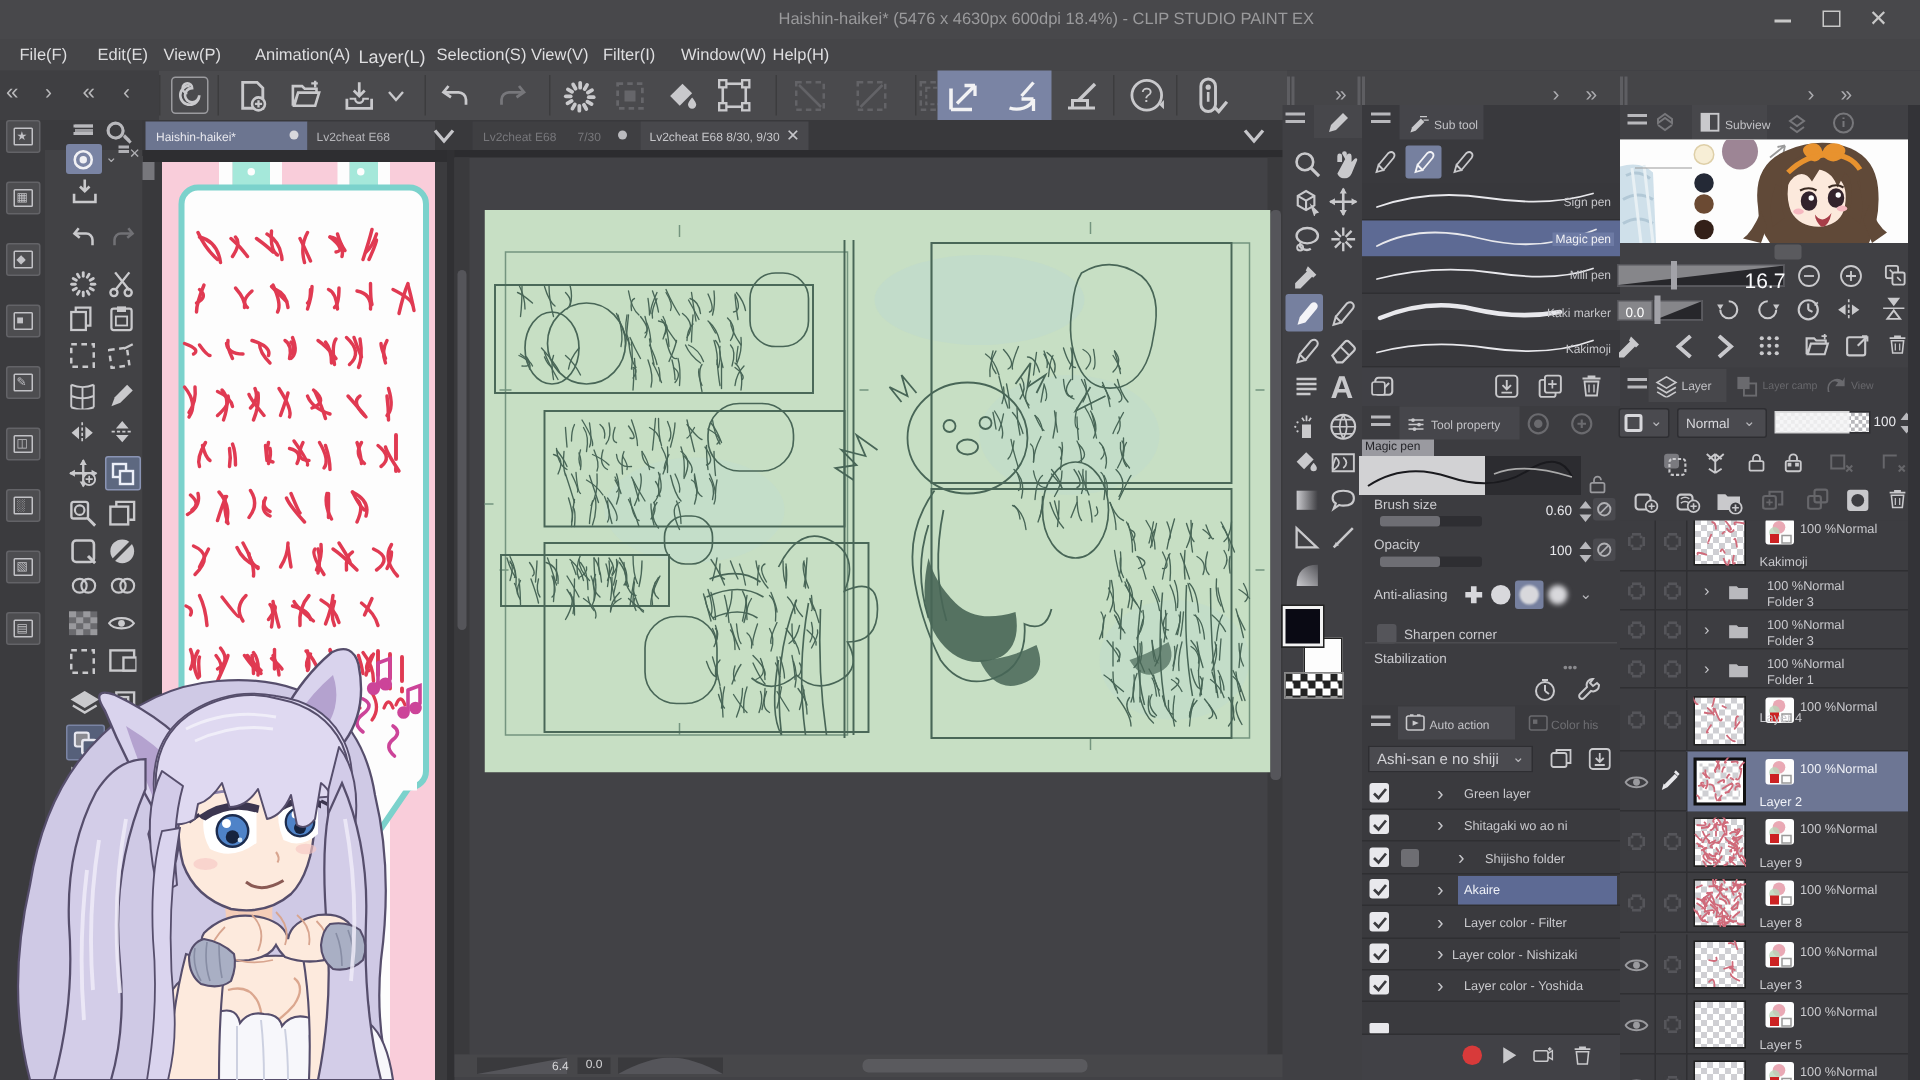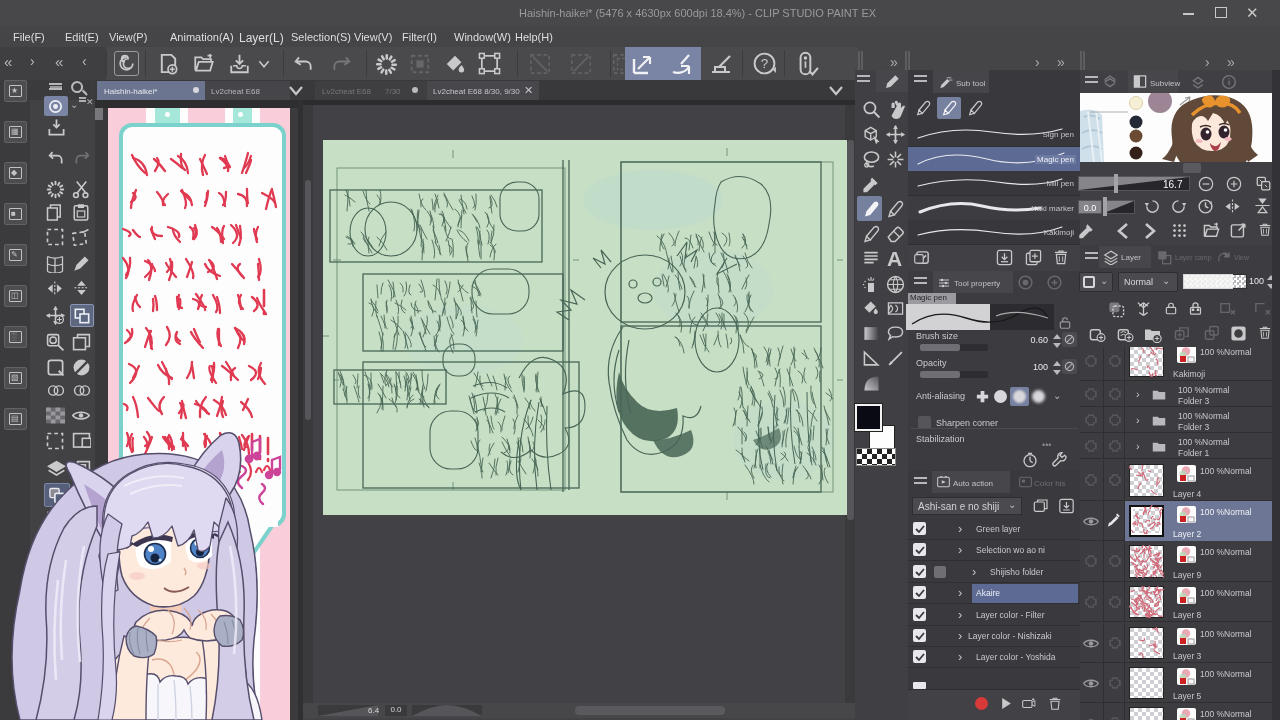--- a/index.html
+++ b/index.html
@@ -1389,21 +1389,21 @@
     <path d="M3 7l3 3 5-6" fill="none" stroke="#3a3a3e" stroke-width="1.8"></path>
   </svg>
 <div class="abs" style="left:958px;top:521px;color:#c6c6ca;font-size:13px">›</div>
 <div class="abs" style="left:976px;top:524px;color:#c9c9cd;font-size:8.5px">Green layer</div>
 <div class="abs" style="left:908px;top:540px;width:172px;height:21px;border-bottom:1px solid #2f2f32"></div>
 <div class="abs" style="left:913px;top:543px;width:13px;height:13px;background:#e8e8ec;border-radius:2px"></div>
 <svg class="abs" style="left:913px;top:543px" width="13" height="13" viewBox="0 0 13 13">
     <path d="M3 7l3 3 5-6" fill="none" stroke="#3a3a3e" stroke-width="1.8"></path>
   </svg>
 <div class="abs" style="left:958px;top:542px;color:#c6c6ca;font-size:13px">›</div>
-<div class="abs" style="left:976px;top:545px;color:#c9c9cd;font-size:8.5px">Selection wo ao ni</div>
+<div class="abs" style="left:976px;top:545px;color:#c9c9cd;font-size:8.5px">Shitagaki wo ao ni</div>
 <div class="abs" style="left:908px;top:562px;width:172px;height:21px;border-bottom:1px solid #2f2f32"></div>
 <div class="abs" style="left:913px;top:565px;width:13px;height:13px;background:#e8e8ec;border-radius:2px"></div>
 <svg class="abs" style="left:913px;top:565px" width="13" height="13" viewBox="0 0 13 13">
     <path d="M3 7l3 3 5-6" fill="none" stroke="#3a3a3e" stroke-width="1.8"></path>
   </svg>
 <div class="abs" style="left:934px;top:566px;width:12px;height:12px;background:#6e6e73;border-radius:2px"></div>
 <div class="abs" style="left:972px;top:564px;color:#c6c6ca;font-size:13px">›</div>
 <div class="abs" style="left:990px;top:567px;color:#c9c9cd;font-size:8.5px">Shijisho folder</div>
 <div class="abs" style="left:908px;top:583px;width:172px;height:21px;border-bottom:1px solid #2f2f32"></div>
 <div class="abs" style="left:913px;top:586px;width:13px;height:13px;background:#e8e8ec;border-radius:2px"></div>
@@ -1495,21 +1495,21 @@
       <path d="M126 13 Q118 6 126 3 Q133 1 135 8 Q138 1 146 3 Q154 6 147 13 Q141 17 135 11 Q131 17 126 13z" fill="#e8922e"></path>
       <path d="M112 22 Q124 10 140 10 Q154 10 160 20" stroke="#e8922e" stroke-width="3.5" fill="none"></path>
     </svg>
   </div>
 <div class="abs" style="left:1183px;top:163px;width:18px;height:10px;background:#5a5a5e;border-radius:2px"></div>
 <div class="abs" style="left:1078px;top:176px;width:112px;height:15px;background:#86868a;border:1px solid #55555a"></div>
 <svg class="abs" style="left:1079px;top:177px" width="110" height="13">
     <path d="M0 13 110 0v13z" fill="#27272b"></path>
   </svg>
 <div class="abs" style="left:1114px;top:174px;width:4px;height:19px;background:#a2a2a8"></div>
-<div class="abs" style="left:1163px;top:179px;color:#fafafc;font-size:10px">16.7</div>
+<div class="abs" style="left:1163px;top:179px;color:#fafafc;font-size:14px">16.7</div>
 <svg class="abs" style="left:1198px;top:176px" width="16" height="16" viewBox="0 0 24 24">
     <circle cx="12" cy="12" r="10" fill="none" stroke="#c9c9cc" stroke-width="1.8"></circle>
     <path d="M7 12h10" stroke="#c9c9cc" stroke-width="1.8"></path>
   </svg>
 <svg class="abs" style="left:1226px;top:176px" width="16" height="16" viewBox="0 0 24 24">
     <circle cx="12" cy="12" r="10" fill="none" stroke="#c9c9cc" stroke-width="1.8"></circle>
     <path d="M7 12h10M12 7v10" stroke="#c9c9cc" stroke-width="1.8"></path>
   </svg>
 <svg class="abs" style="left:1256px;top:176px" width="15" height="15" viewBox="0 0 24 24">
     <rect x="2" y="2" width="13" height="13" rx="2" fill="none" stroke="#c9c9cc" stroke-width="2"></rect>
@@ -1845,21 +1845,21 @@
       <path d="M12 7q1 0 2 -6" stroke="#d06a7a" stroke-width="1.2" fill="none"></path>
     </svg>
 <div class="abs" style="left:97px;top:117.60000000000002px;width:19px;height:17px;background:#fdfdfd;border-radius:2px"></div>
 <svg class="abs" style="left:97px;top:117.60000000000002px" width="19" height="17" viewBox="0 0 19 17">
       <circle cx="9" cy="5.5" r="4.2" fill="#e9a8b4"></circle>
       <circle cx="6" cy="9" r="3.6" fill="#b8d4b8" opacity="0.8"></circle>
       <rect x="3" y="10" width="6" height="6" fill="#cc2222"></rect>
       <rect x="11" y="11" width="6" height="5" fill="none" stroke="#999" stroke-width="1"></rect>
     </svg>
 <div class="abs" style="left:120px;top:119px;color:#c9c9cd;font-size:8.5px">100 %Normal</div>
-<div class="abs" style="left:93px;top:142px;color:#c9c9cd;font-size:8.5px">Layer 4</div>
+<div class="abs" style="left:93px;top:126px;color:#c9c9cd;font-size:8.5px">Layer 4</div>
 <div class="abs" style="left:0;top:154px;width:200px;height:40px;border-bottom:1px solid #2f2f32"></div>
 <div class="abs" style="left:44px;top:154px;width:148px;height:40px;background:#6d7694"></div>
 <div class="abs" style="left:22.5px;top:154px;width:1px;height:40px;background:#2f2f32"></div>
 <div class="abs" style="left:44px;top:154px;width:1px;height:40px;background:#2f2f32"></div>
 <svg class="abs" style="left:3px;top:168.5px" width="16" height="11" viewBox="0 0 24 16">
       <path d="M1 8c4-6.5 18-6.5 22 0-4 6.5-18 6.5-22 0z" fill="none" stroke="#9a9a9e" stroke-width="2"></path>
       <circle cx="12" cy="8" r="3.4" fill="#9a9a9e"></circle>
     </svg>
 <svg class="abs" style="left:26px;top:165.5px" width="15" height="16" viewBox="0 0 24 24">
       <path d="M3 21l2-7 4 4zM6 15 17 4l3 3L9 18zM16 2l2-2 4 4-2 2z" fill="#e8e8ec"></path>

